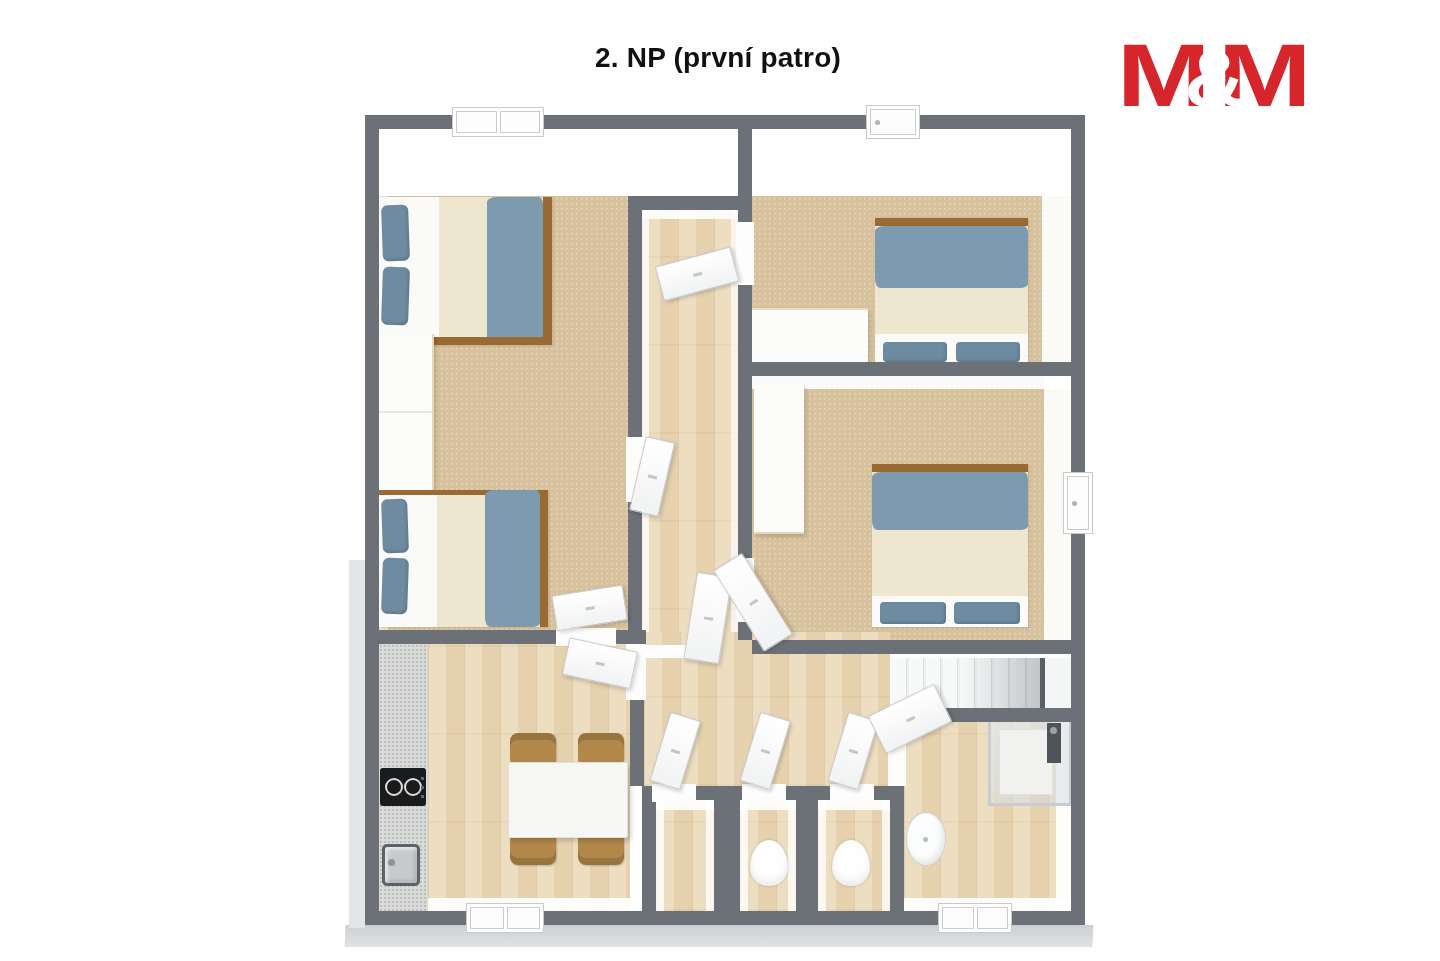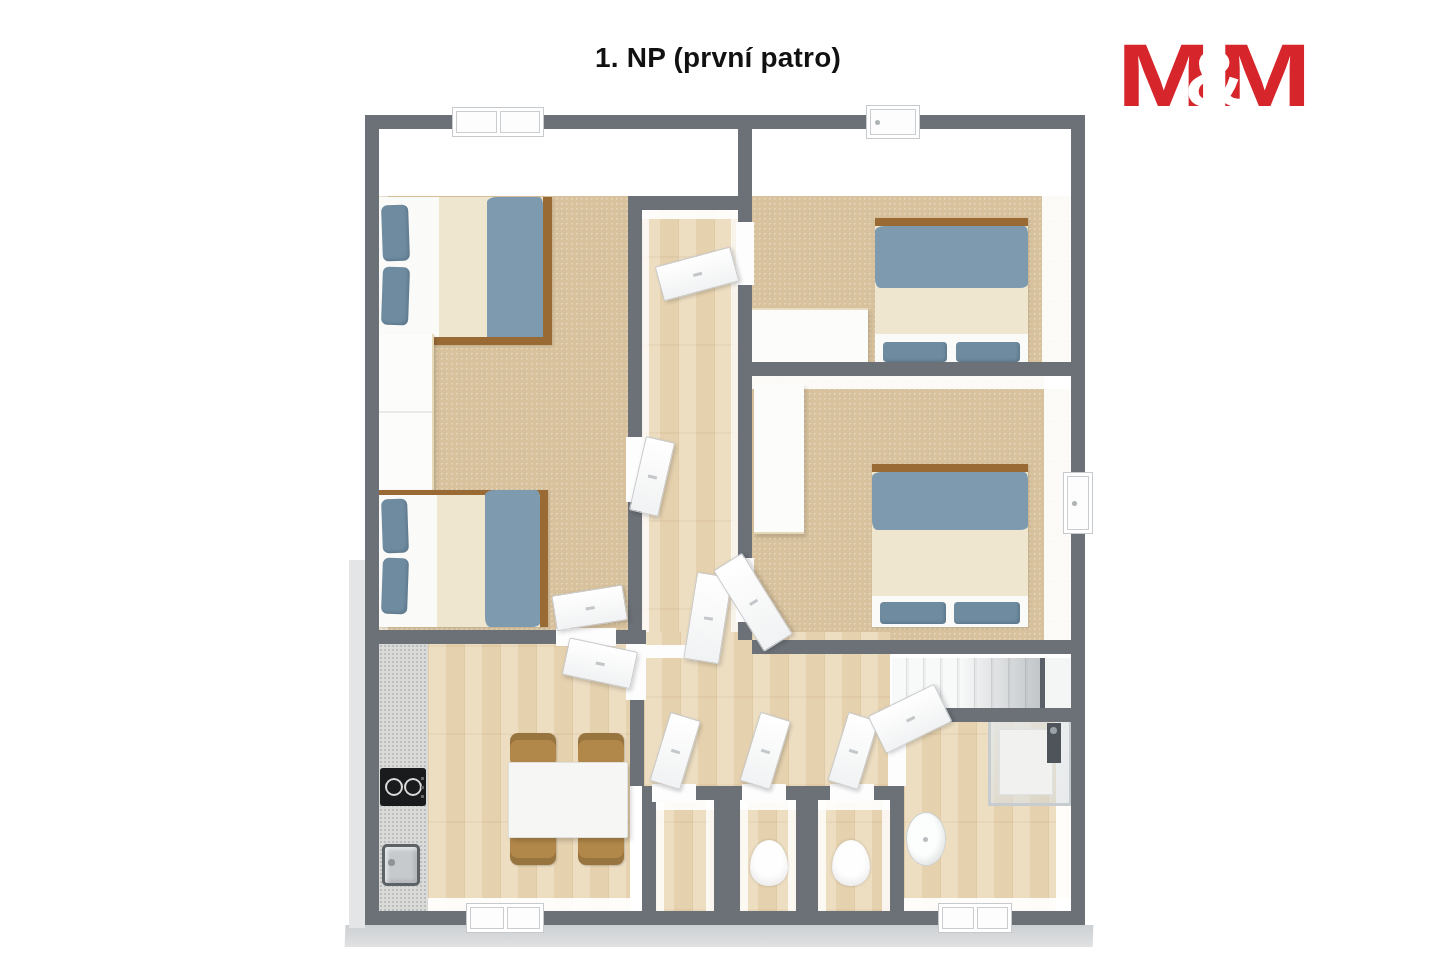--- a/index.html
+++ b/index.html
@@ -50,21 +50,21 @@
   .white-unit{position:absolute;background:#fcfcfb;box-shadow:2px 3px 4px rgba(0,0,0,.15);}
   .chair{position:absolute;width:46px;height:34px;background:var(--chair);border-radius:8px;}
   .chair.back-top{box-shadow:inset 0 7px 0 rgba(0,0,0,.14), 1px 1px 2px rgba(0,0,0,.2);}
   .chair.back-bottom{box-shadow:inset 0 -7px 0 rgba(0,0,0,.14), 1px 1px 2px rgba(0,0,0,.2);}
   .toilet{position:absolute;width:38px;height:46px;background:#fefefe;border-radius:50% 50% 46% 46%/60% 60% 40% 40%;
           box-shadow:inset 0 -5px 7px rgba(0,0,0,.07), 0 0 3px rgba(0,0,0,.2);}
 </style>
 </head>
 <body>
 
-<div class="abs title">1. NP (první patro)</div>
+<div class="abs title">2. NP (první patro)</div>
 
 <div class="abs logo">
   <div class="logo-top">
     <span class="logo-m">M</span>
     <span class="logo-amp">&amp;</span>
     <span class="logo-m">M</span>
   </div>
 </div>
 
 <div class="abs" style="left:0;top:0;width:1440px;height:961px;">

